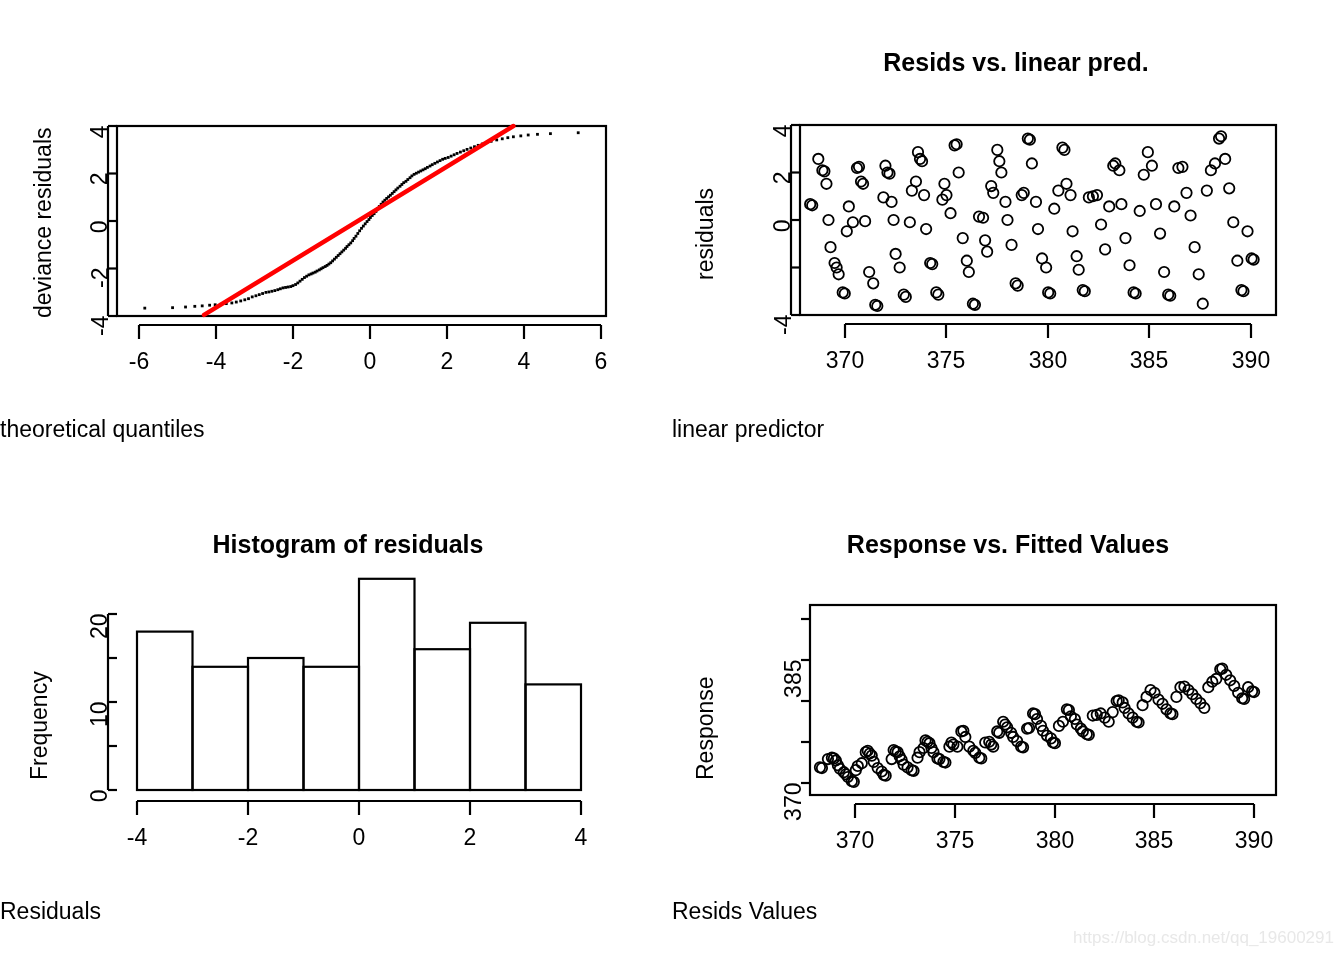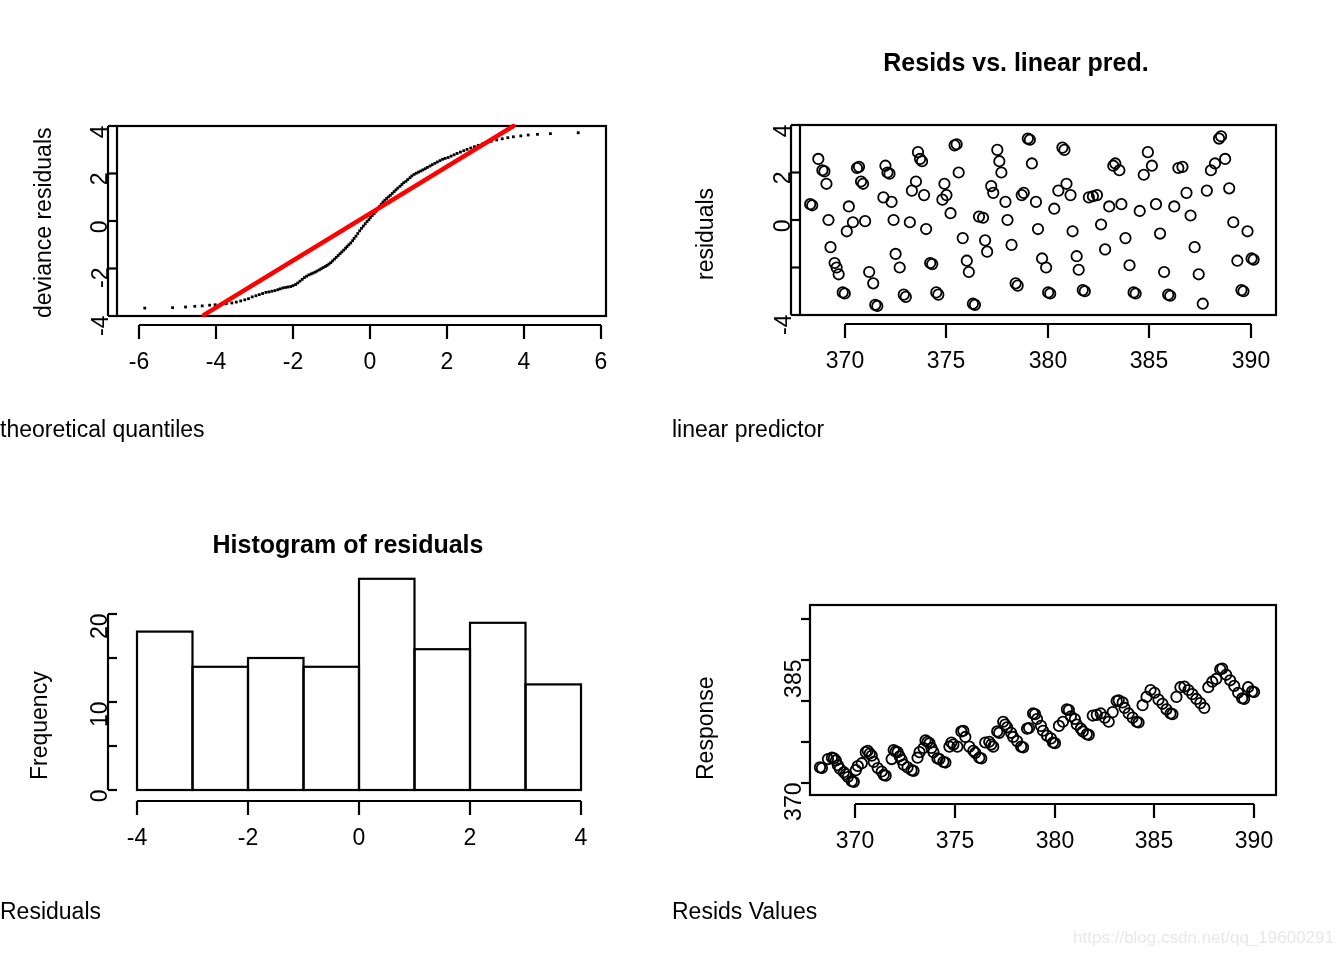--- a/index.html
+++ b/index.html
@@ -519,20 +519,21 @@
 
     <div class="tick-label-x" style="left:137px; top:344px;">-4</div>
     <div class="tick-label-x" style="left:248px; top:344px;">-2</div>
     <div class="tick-label-x" style="left:359px; top:344px;">0</div>
     <div class="tick-label-x" style="left:470px; top:344px;">2</div>
     <div class="tick-label-x" style="left:581px; top:344px;">4</div>
   </div>
 
   <div class="panel" style="left:672px; top:480px; width:672px; height:480px;">
 
+    <div class="panel-title" style="left:0; top:50px;">Response vs. Fitted Values</div>
 
     <div class="axis-title-y" style="left:20px; top:300px;">Response</div>
 
     <div class="axis-title-x" style="left:0px; top:418px;">Resids Values</div>
 
     <svg width="672" height="480">
       <rect x="138" y="125" width="466" height="190" fill="none" stroke="#000000" stroke-width="2.2"></rect>
       <g stroke="#000000" stroke-width="2.2">
         <line x1="129" y1="303" x2="138" y2="303"></line>
         <line x1="129" y1="262" x2="138" y2="262"></line>

